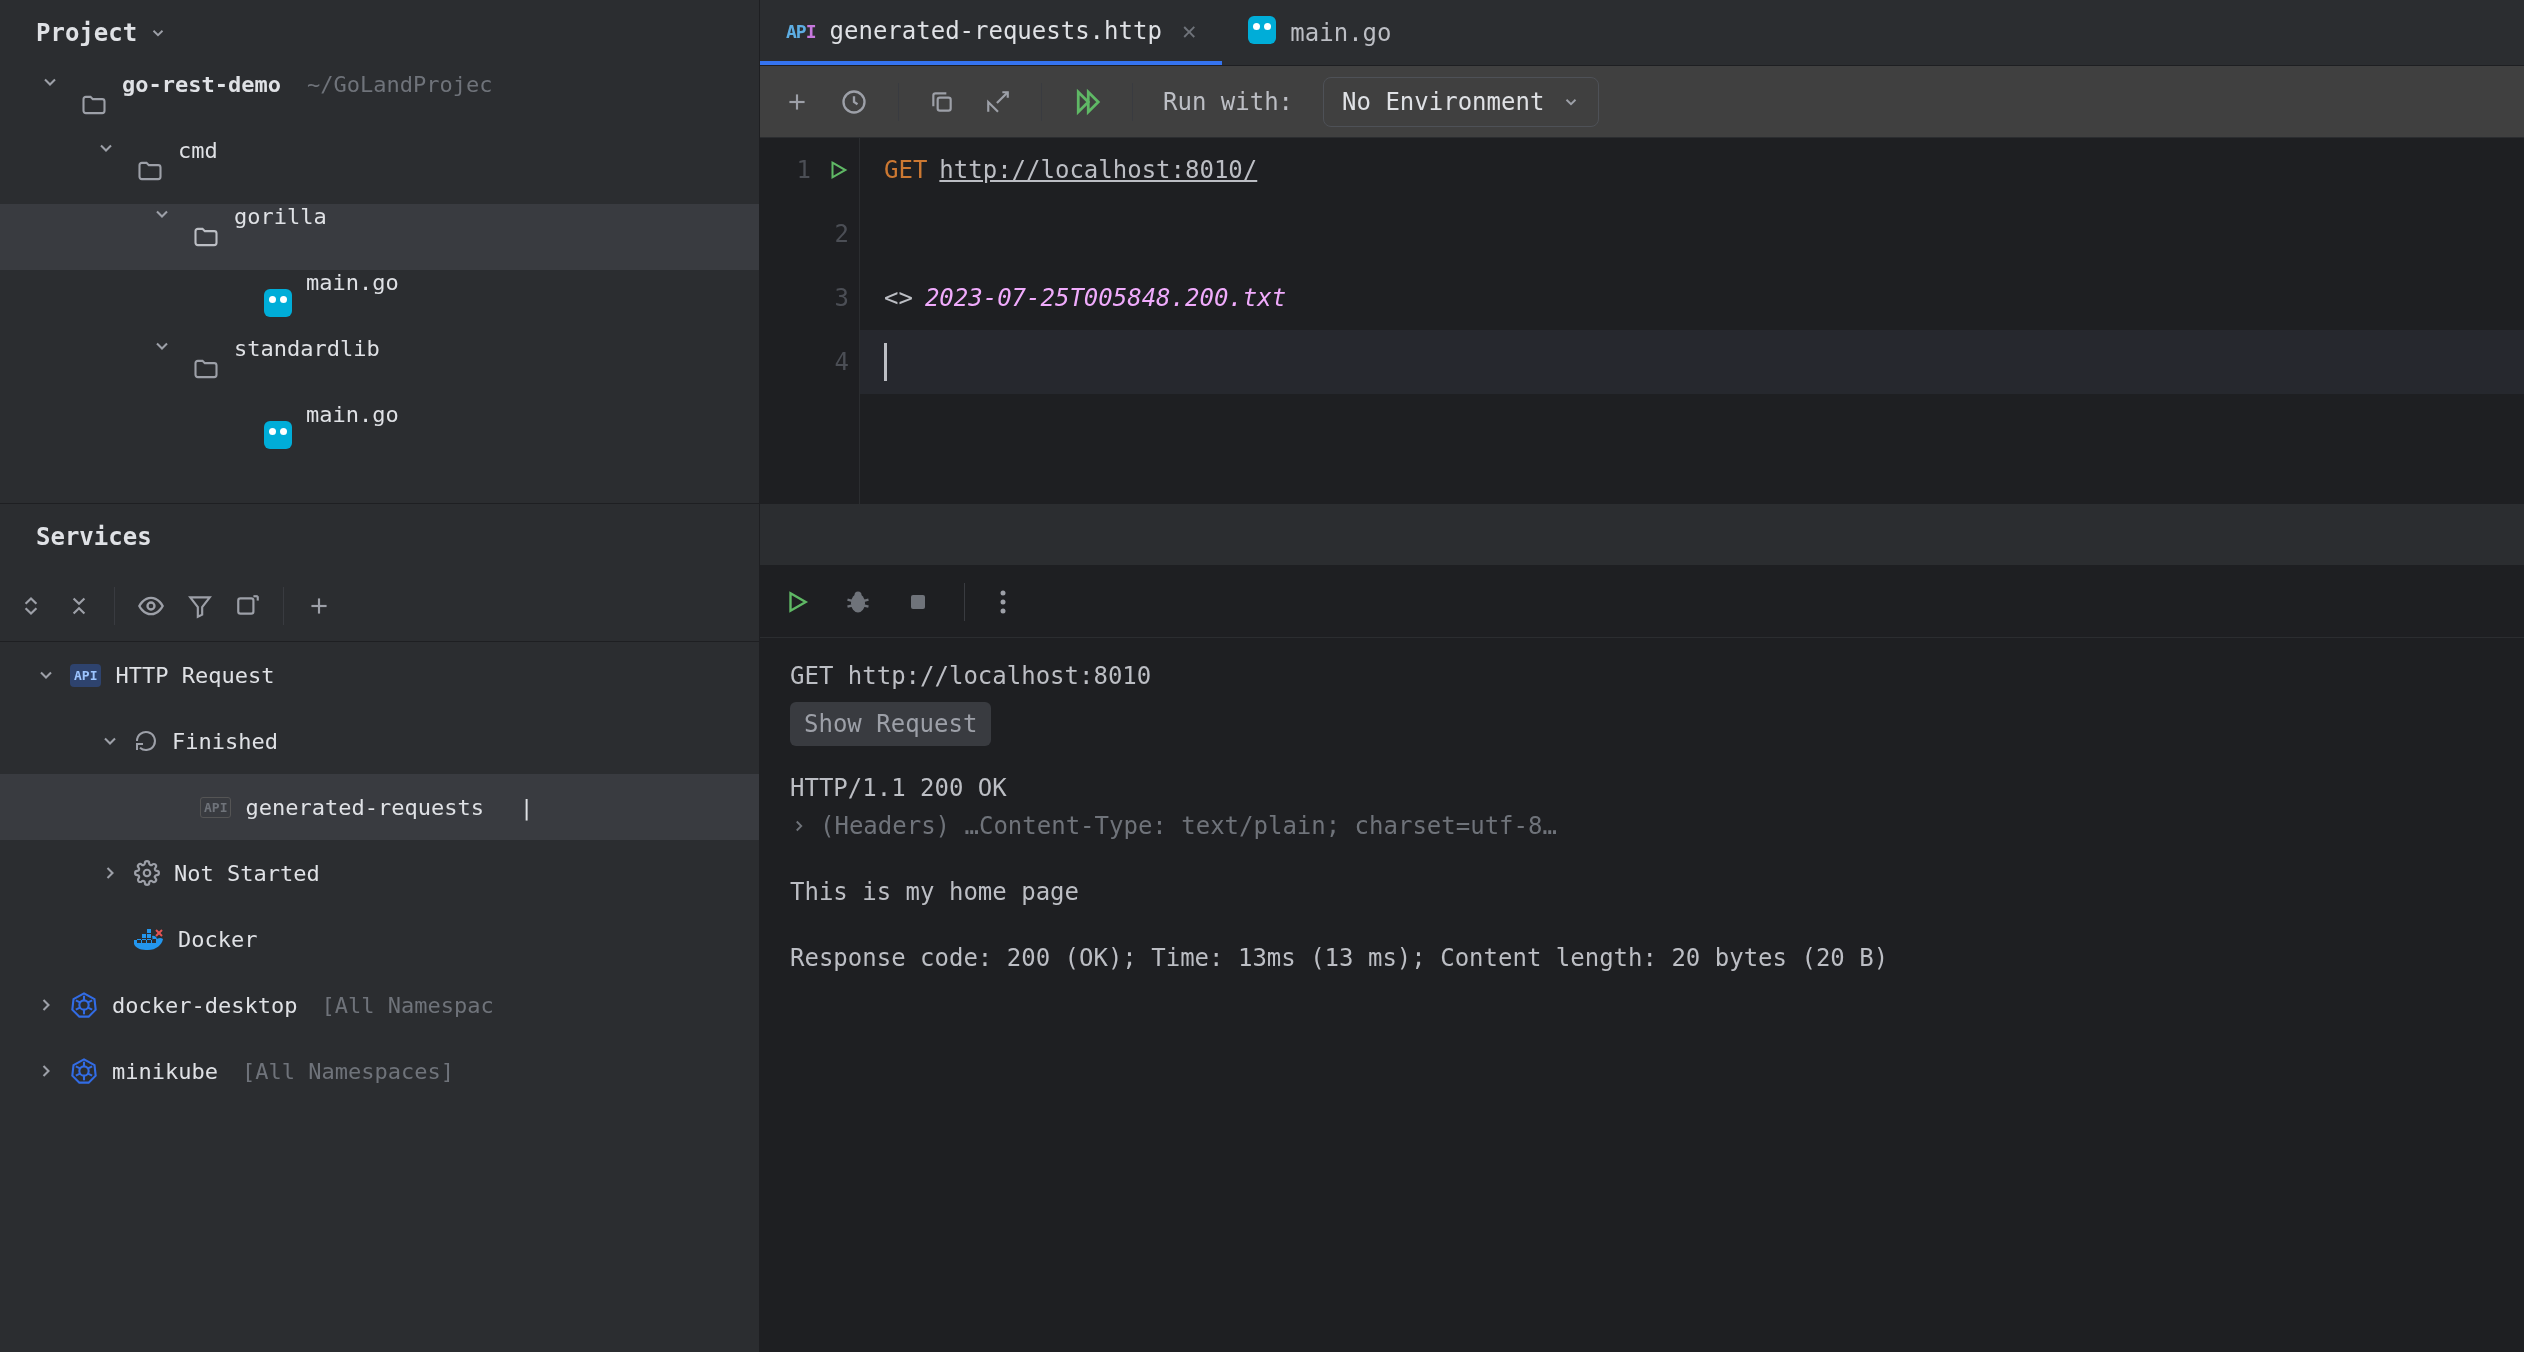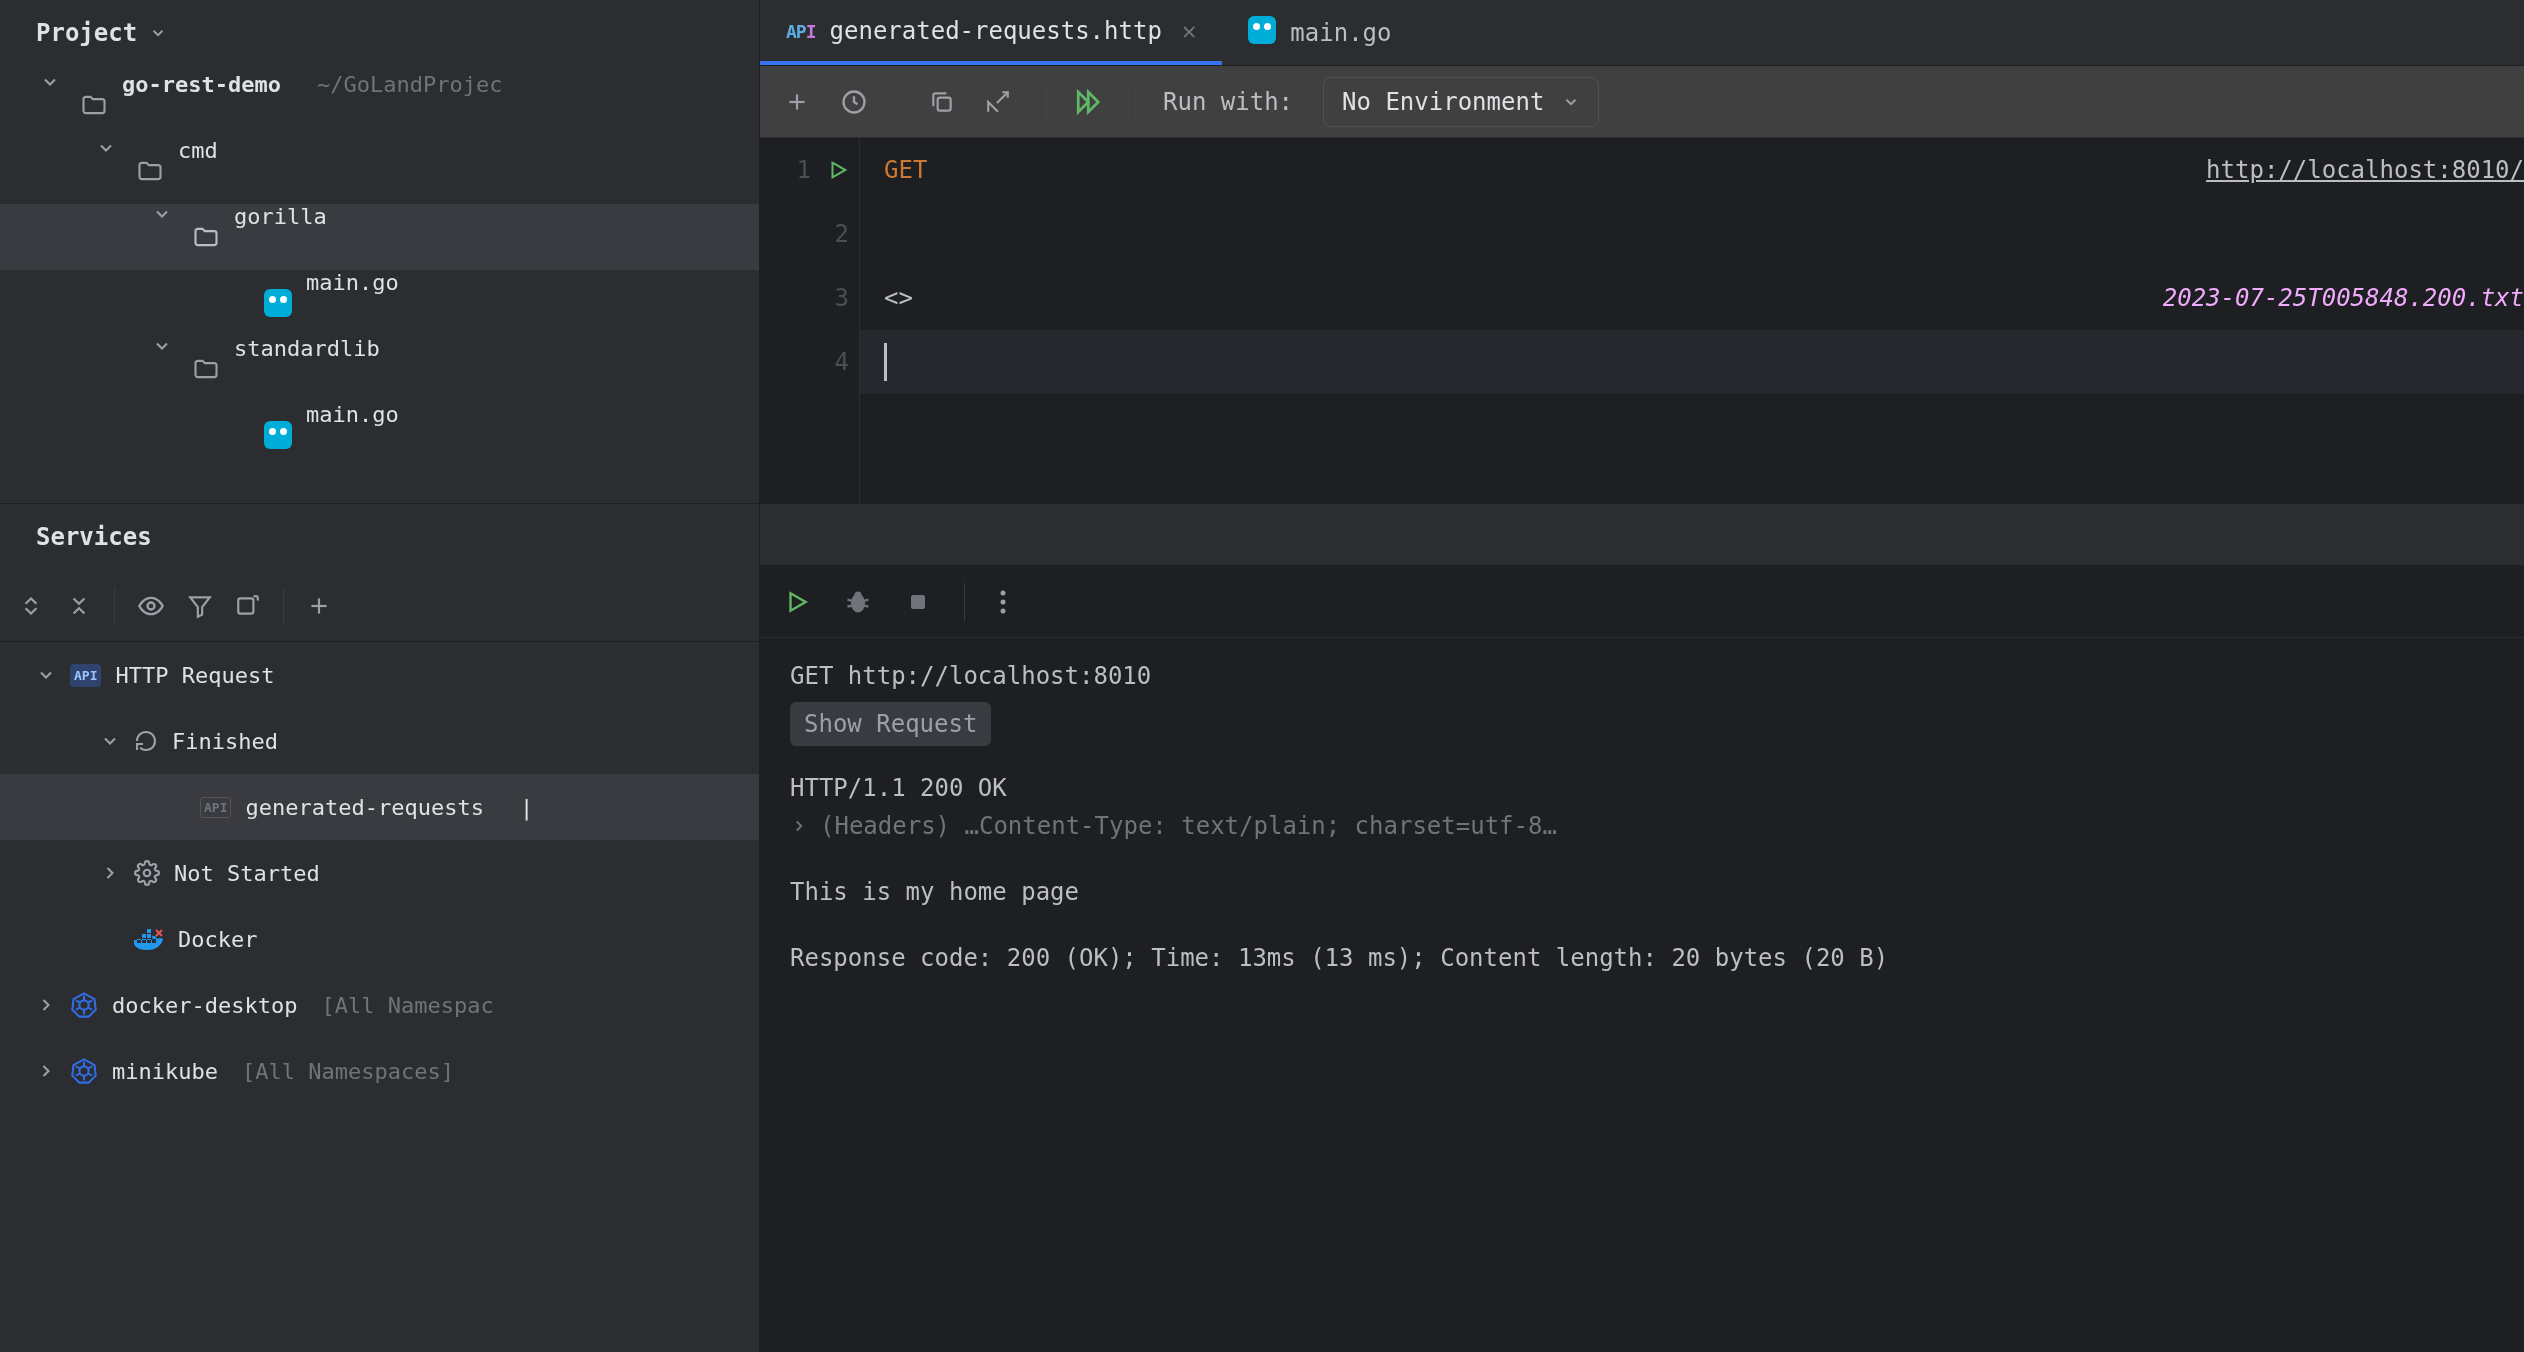--- a/index.html
+++ b/index.html
@@ -52,21 +52,21 @@
   display: flex; 
   height: 66px;
   padding-left: 40px;
   gap: 12px;
   color: #dfe1e5;
   white-space: nowrap;
 }
 .tree-row.selected { background: #393b40; }
 .tree-row .arrow { width: 26px; text-align: center; color: #9da0a8; }
 .tree-row .ico { width: 32px; display: inline-flex; align-items: center; justify-content: center; }
-.path-hint { color: #6f737a; margin-left: 24px; }
+.path-hint { color: #6f737a; margin-left: 14px; }
 .depth-1 { padding-left: 40px; }
 .depth-2 { padding-left: 96px; }
 .depth-3 { padding-left: 152px; }
 .depth-4 { padding-left: 262px; }
 .folder-ico svg, .ico svg { display: block; }
 .gopher-ico {
   width: 28px; height: 28px; background: #00add8; border-radius: 6px;
   display: inline-flex; align-items: center; justify-content: center;
   font-size: 14px; color: #fff;
   position: relative;
@@ -114,21 +114,21 @@
 .code-area { display: flex; flex: 1; font-size: 24px; }
 .gutter {
   width: 100px; background: #1e1f22; color: #4b4e55;
   display: flex; flex-direction: column; align-items: flex-end;
   padding-right: 10px;
   border-right: 1px solid #2b2d30;
 }
 .gutter .ln { height: 64px; display: flex; align-items: center; gap: 16px; }
 .gutter .ln .run { color: #5fb865; }
 .code-lines { flex: 1; }
-.line { height: 64px; display: flex; align-items: center; padding-left: 24px; position: relative; justify-content: space-between; }
+.line { height: 64px; display: flex; align-items: center; padding-left: 24px; position: relative; }
 .line.current { background: #26282e; }
 .kw-get { color: #cc7832; }
 .url { color: #bcbec4; text-decoration: underline; margin-left: 12px; }
 .resp-fname { color: #f0abfc; font-style: italic; }
 .diamond { color: #bcbec4; }
 .caret {
   display: inline-block; width: 3px; height: 38px; background: #bcbec4;
   vertical-align: middle;
 }
 

